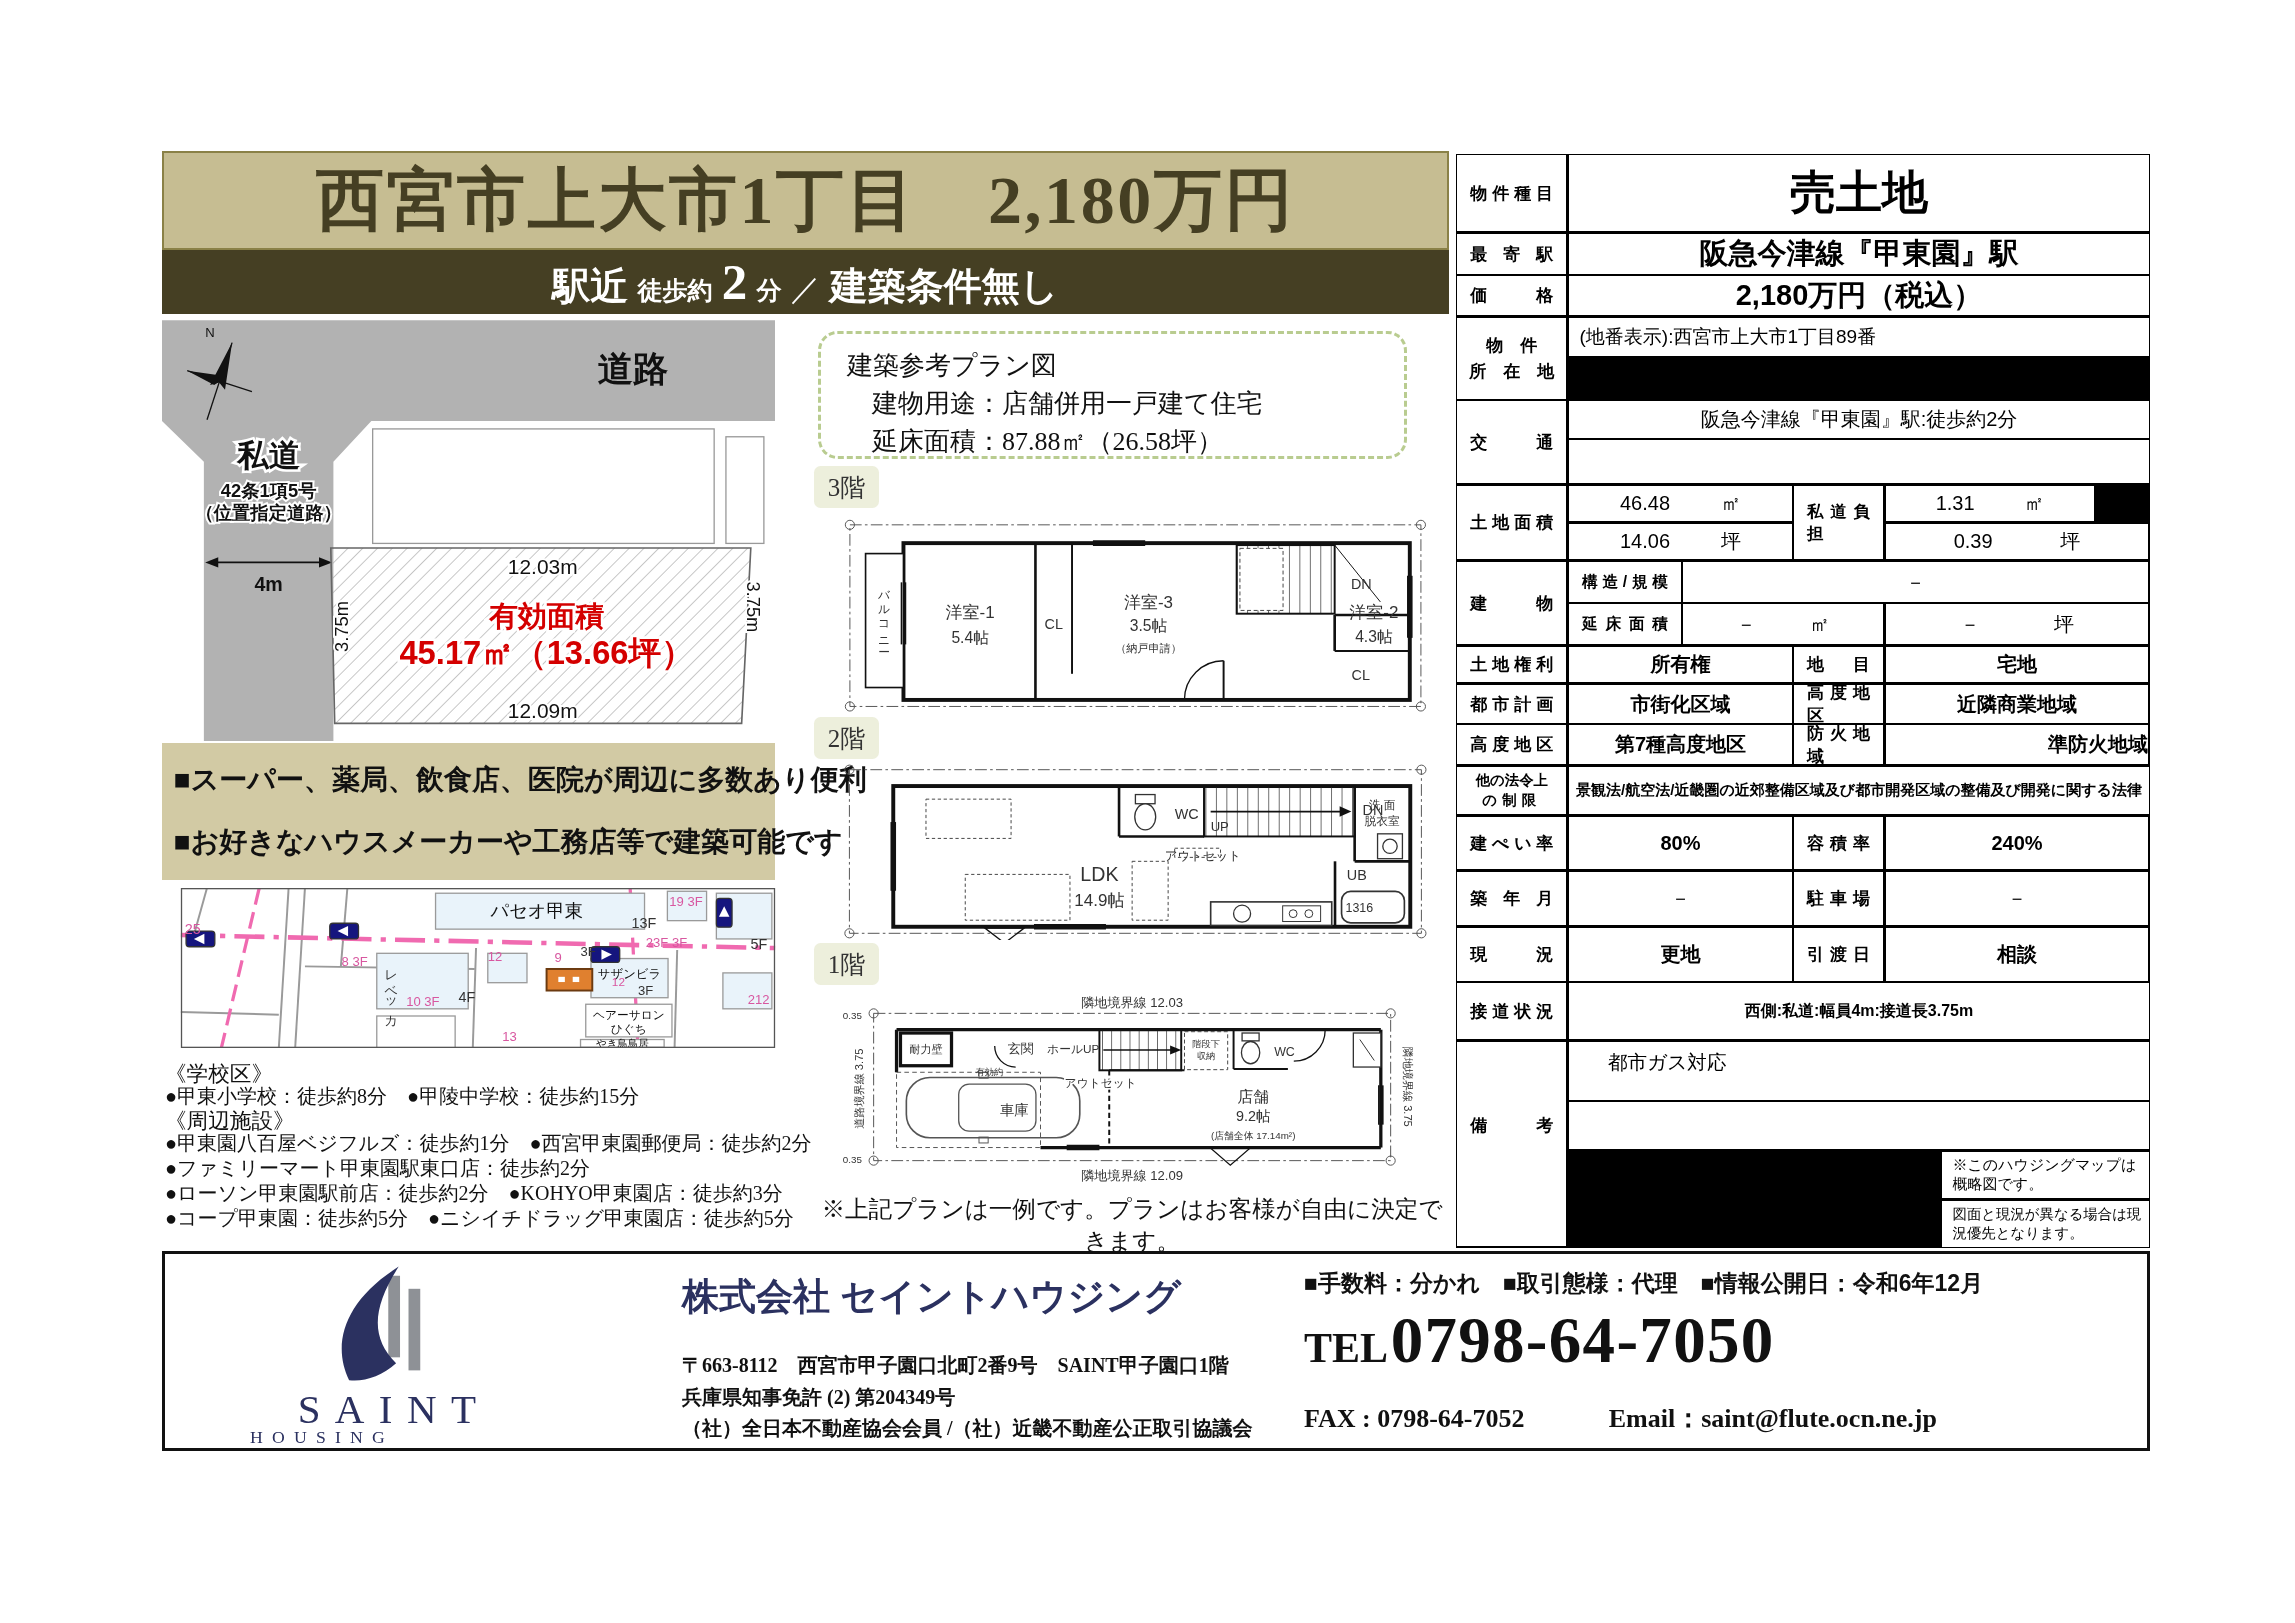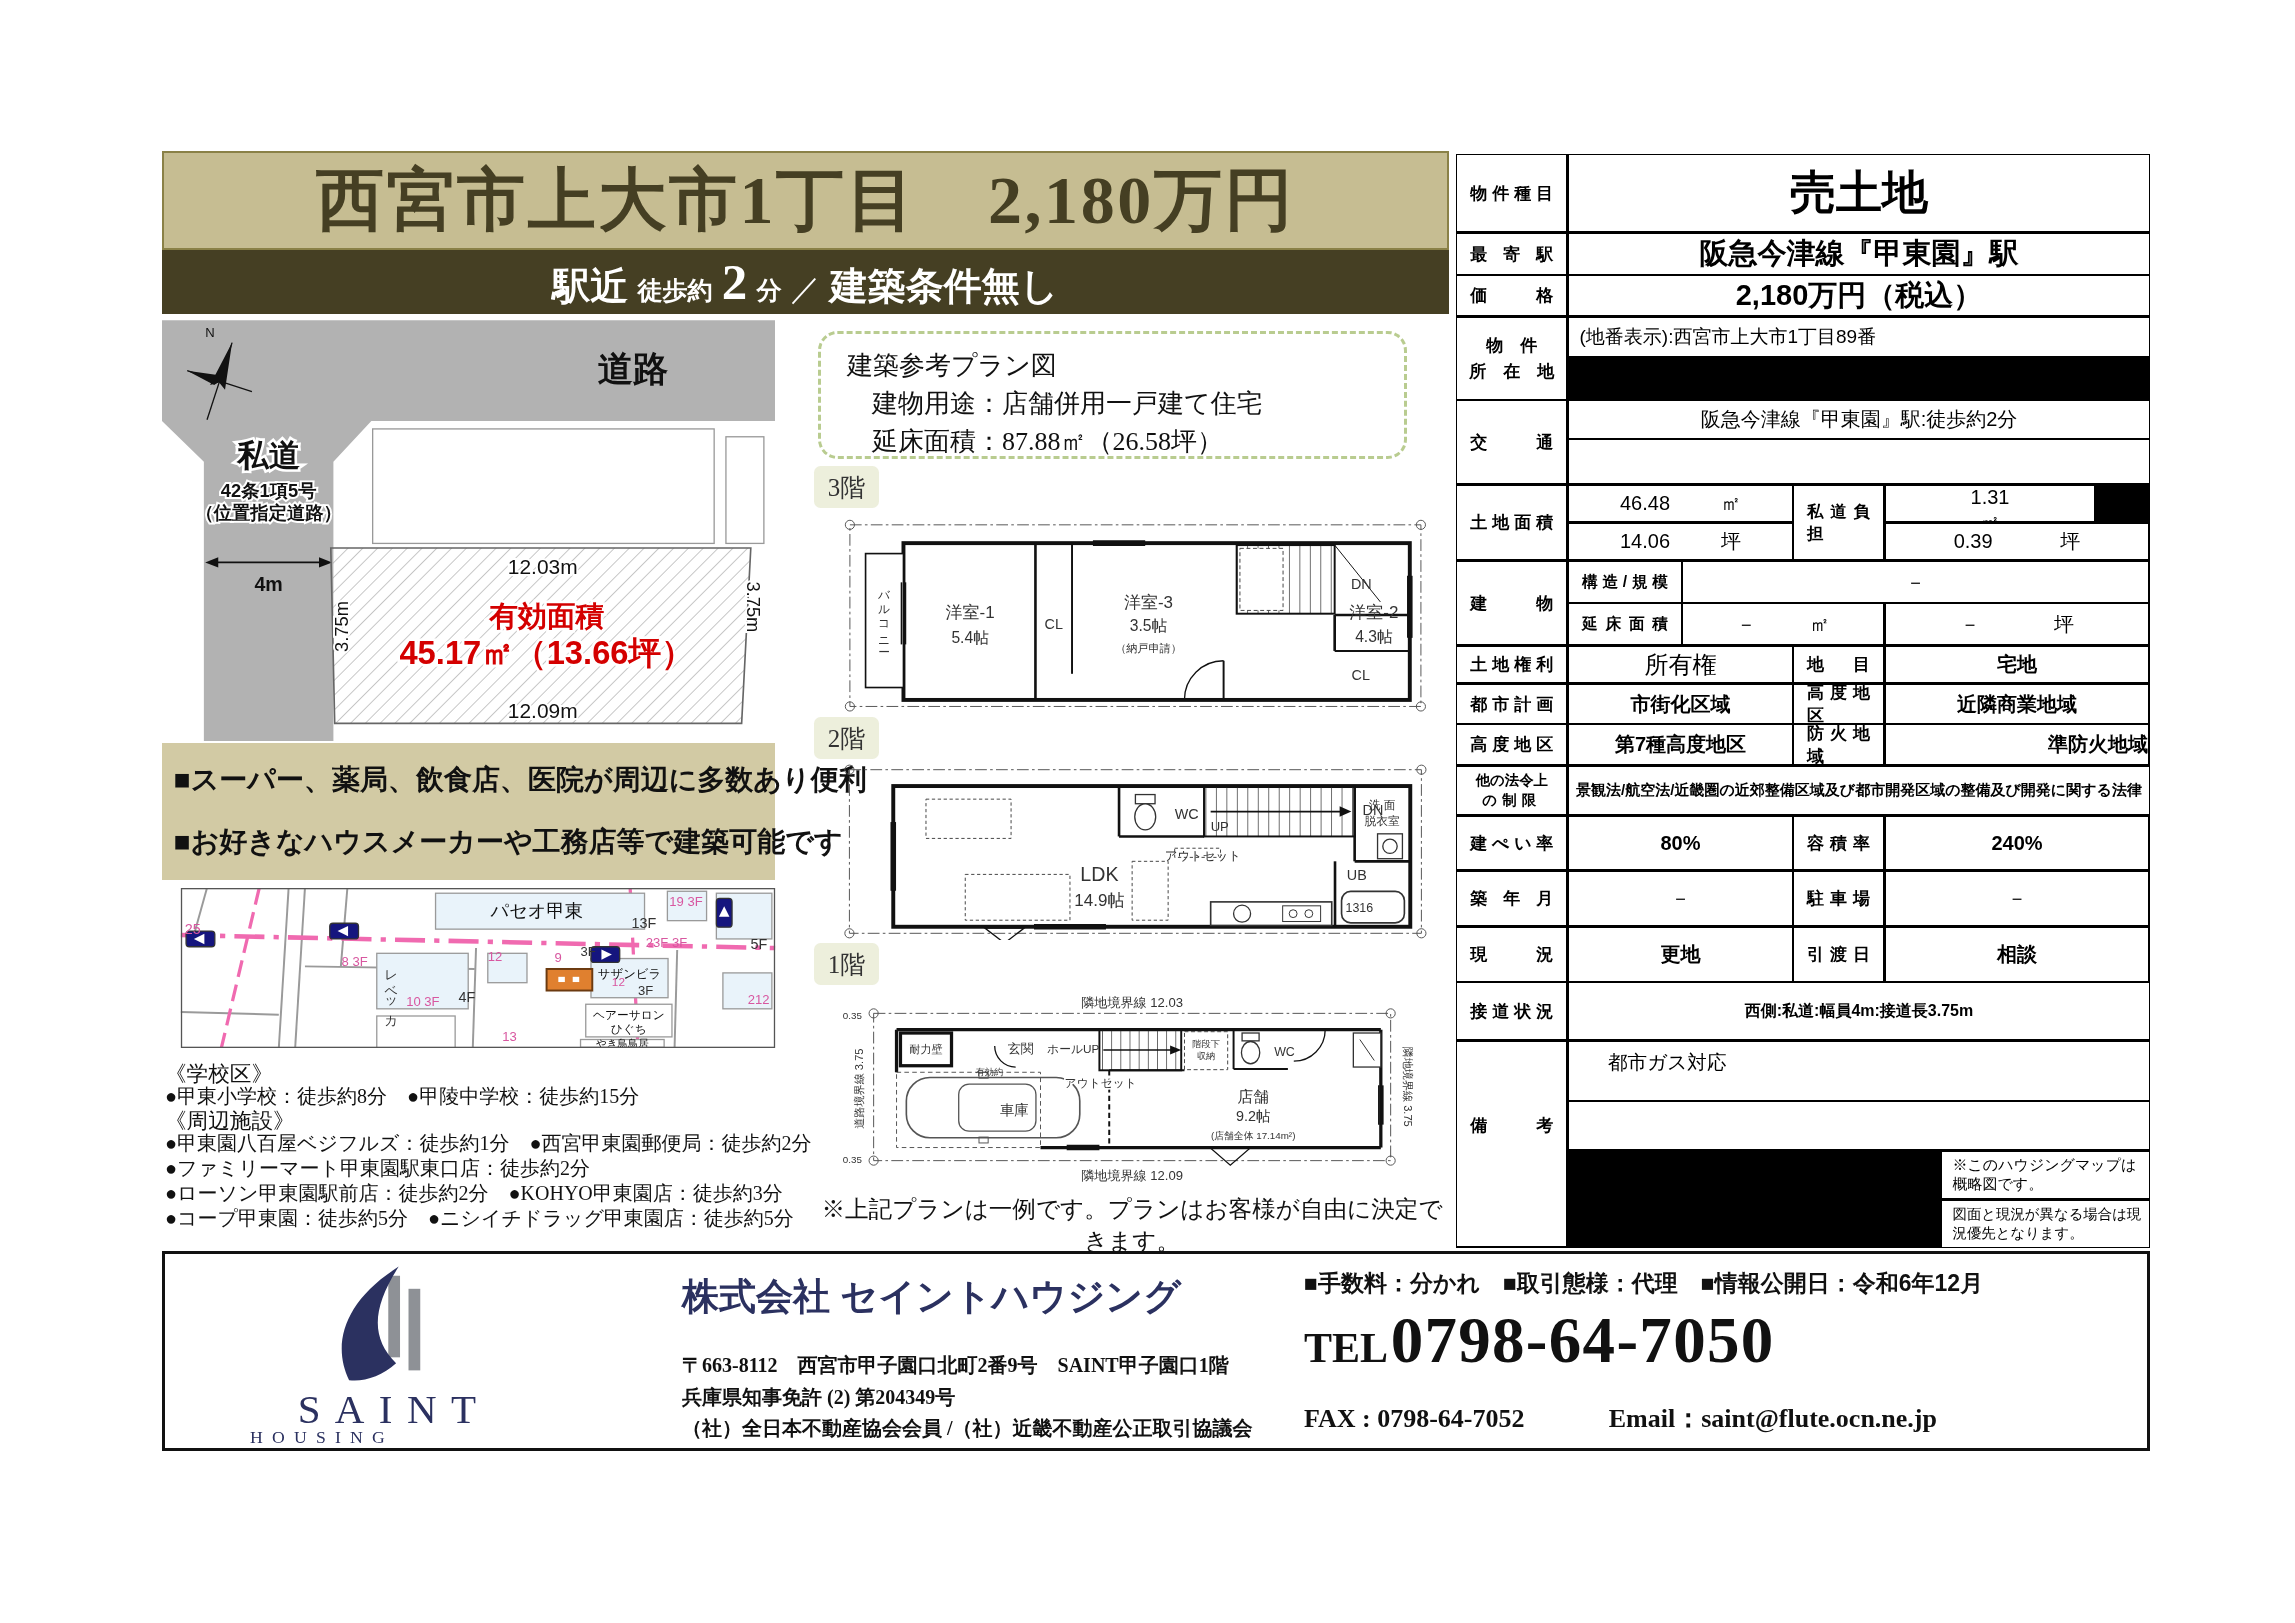--- a/index.html
+++ b/index.html
@@ -421,21 +421,21 @@
     <div class="cell" style="left:1.3px;top:332px;width:109px;height:73px;">
       <span class="jlabel">土地面積</span>
       </div>
     <div class="cell units" style="left:113px;top:332px;width:223px;height:35px;font-size:20px;">
       <span>46.48</span>
       <span>㎡</span>
       </div>
     <div class="cell" style="left:338px;top:332px;width:89px;height:73px;">
       <span class="jlabel" style="font-size:16.4px;">私道負担</span>
       </div>
-    <div class="cell units" style="left:430px;top:332px;width:208px;height:35px;font-size:20px;flex-direction:column;">
+    <div class="cell units" style="left:430px;top:332px;width:208px;height:35px;font-size:20px;">
       <span>1.31</span>
       <span>㎡</span>
       </div>
     <div class="cell units" style="left:113px;top:370px;width:223px;height:35px;font-size:20px;">
       <span>14.06</span>
       <span>坪</span>
       </div>
     <div class="cell units" style="left:430px;top:370px;width:262px;height:35px;font-size:20px;">
       <span>0.39</span>
       <span>坪</span>
@@ -458,21 +458,21 @@
       <span>㎡</span>
       </div>
     <div class="cell units" style="left:430px;top:450px;width:262px;height:40px;font-size:20px;">
       <span>－</span>
       <span>坪</span>
       </div>
 
     <div class="cell" style="left:1.3px;top:493px;width:109px;height:35px;">
       <span class="jlabel">土地権利</span>
       </div>
-    <div class="cell" style="left:113px;top:493px;width:223px;height:35px;font-size:24px;font-weight:normal;">
+    <div class="cell" style="left:113px;top:493px;width:223px;height:35px;font-size:20px;font-weight:bold;">
       <span>所有権</span>
       </div>
     <div class="cell" style="left:338px;top:493px;width:89px;height:35px;">
       <span class="jlabel">地目</span>
       </div>
     <div class="cell" style="left:430px;top:493px;width:262px;height:35px;font-size:20px;font-weight:bold;">
       <span>宅地</span>
       </div>
 
     <div class="cell" style="left:1.3px;top:531px;width:109px;height:38px;">

